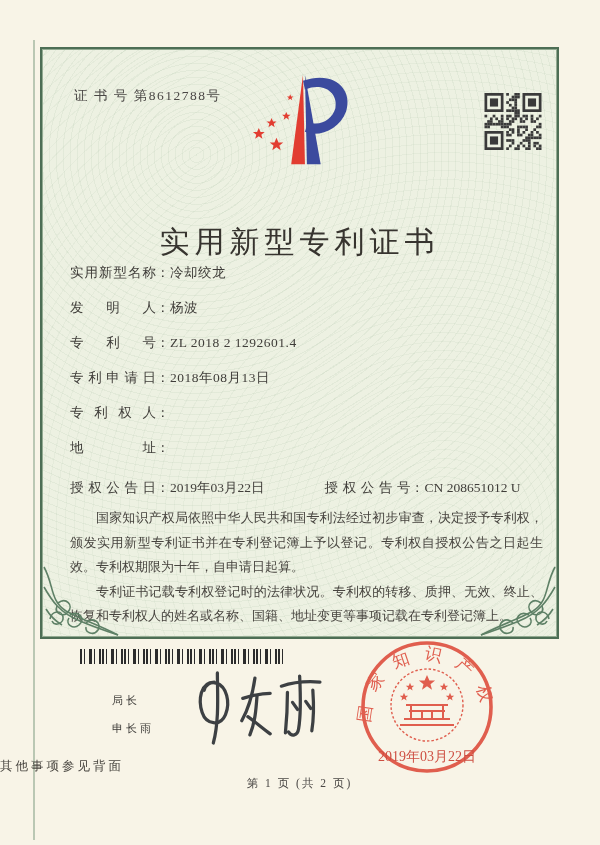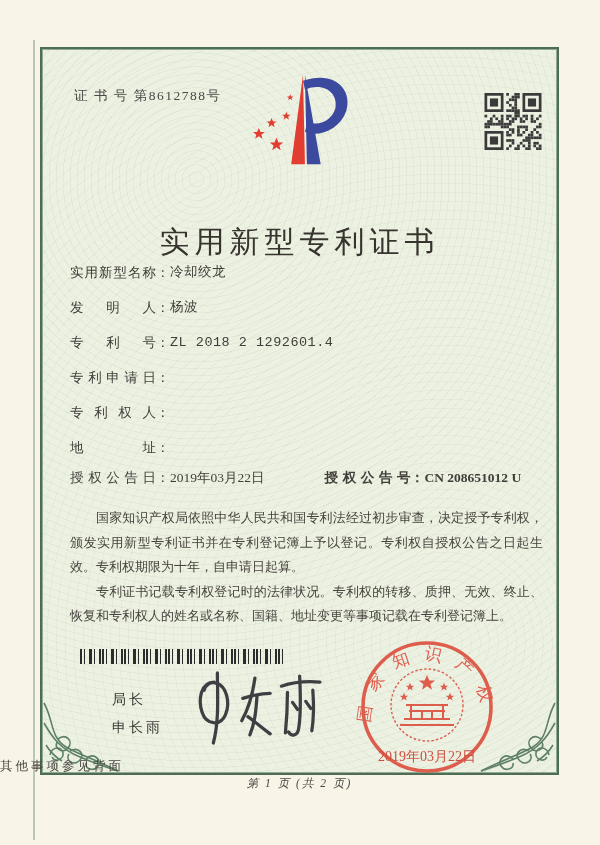--- a/index.html
+++ b/index.html
@@ -6,60 +6,60 @@
   body{
     width:600px;height:845px;position:relative;overflow:hidden;
     background:#f8f4e7;
     font-family:"Liberation Serif","DejaVu Serif",serif;
     color:#3f3e3c;
   }
   .scan-edge{position:absolute;left:33px;top:40px;width:2px;height:800px;
     background:rgba(110,145,115,.45);}
   
   .frame{
-    position:absolute;left:40px;top:47px;width:519px;height:728px;
+    position:absolute;left:40px;top:47px;width:519px;height:592px;
     border:2px solid #4d6e55;
     box-shadow:inset 0 0 0 1px #93ab92;
     background:
       repeating-radial-gradient(circle at 30% 18%, rgba(130,165,130,.10) 0 1px, rgba(0,0,0,0) 1px 7px),
       repeating-radial-gradient(circle at 78% 82%, rgba(130,165,130,.08) 0 1px, rgba(0,0,0,0) 1px 9px),
       #edf1e2;
     box-sizing:border-box;
   }
   .cert-no{position:absolute;left:32px;top:38px;font-size:13.5px;letter-spacing:1.5px;color:#4a4745;}
   .logo{position:absolute;left:206px;top:18px;width:108px;height:112px;}
   .qr{position:absolute;left:441px;top:44px;width:60px;height:57px;}
   .title{position:absolute;left:0;top:132px;width:100%;text-align:center;
     font-size:30px;letter-spacing:5px;color:#37342f;font-weight:500;margin-top:41px;}
   
   .fields{position:absolute;left:28px;top:206px;width:474px;font-size:13.5px;color:#403e3a;}
   .frow{display:flex;align-items:center;line-height:22px;min-height:35px;}
   .flabel{display:inline-block;width:86px;text-align:justify;text-align-last:justify;white-space:nowrap;}
   .fcolon{display:inline-block;width:14px;}
-  .fvalue{flex:1;letter-spacing:.5px;font-family:Liberation Mono, monospace;}
-  .grant-row{display:flex;line-height:22px;margin-top:2px;}
-  .grant-row .pair2{margin-left:60px;display:flex;font-weight:bold;}
+  .fvalue{flex:1;letter-spacing:.5px;}
+  .grant-row{display:flex;line-height:22px;margin-top:12px;}
+  .grant-row .pair2{margin-left:60px;display:flex;}
   
   .body-text{position:absolute;left:28px;top:457px;width:473px;
     font-size:13px;line-height:24.5px;color:#47443f;text-align:justify;}
   .body-text p{margin:0;text-indent:2em;}
   
   .barcode{position:absolute;left:38px;top:600px;width:206px;height:15px;
     background:repeating-linear-gradient(90deg,
       #2c2c2c 0 2px, transparent 2px 4px,
       #2c2c2c 4px 5px, transparent 5px 9px,
       #2c2c2c 9px 12px, transparent 12px 14px,
       #2c2c2c 14px 15px, transparent 15px 19px,
       #2c2c2c 19px 21px, transparent 21px 22px);}
-  .officer{position:absolute;left:70px;top:637px;font-size:14px;letter-spacing:3px;
+  .officer{position:absolute;left:70px;top:637px;font-size:11px;letter-spacing:3px;
     line-height:28px;color:#3c3a37;}
   .signature{position:absolute;left:150px;top:620px;width:132px;height:78px;}
   .seal{position:absolute;left:312px;top:586px;width:146px;height:162px;}
   .page-info{position:absolute;left:0;top:727px;width:100%;text-align:center;
-    font-size:11.5px;letter-spacing:2px;color:#4a4745;font-style:italic;}
+    font-size:11.5px;letter-spacing:2px;color:#4a4745;}
   .corner{position:absolute;bottom:-2px;width:82px;height:82px;}
   .corner.bl{left:-2px;}
   .corner.br{right:-2px;transform:scaleX(-1);}
   .footer-note{position:absolute;left:0;top:758px;width:100%;text-align:left;
     font-size:12.5px;letter-spacing:3px;color:#47443f;}
 </style>
 </head>
 <body>
 
 <div class="scan-edge"></div>
@@ -231,20 +231,21 @@
       <span class="fvalue">杨波</span>
     </div>
     <div class="frow">
       <span class="flabel">专利号</span>
         <span class="fcolon">：</span>
       <span class="fvalue">ZL 2018 2 1292601.4</span>
     </div>
     <div class="frow">
       <span class="flabel">专利申请日</span>
         <span class="fcolon">：</span>
+      <span class="fvalue">2018年08月13日</span>
     </div>
     <div class="frow">
       <span class="flabel">专利权人</span>
         <span class="fcolon">：</span>
     </div>
     <div class="frow">
       <span class="flabel">地址</span>
         <span class="fcolon">：</span>
     </div>
     <div class="grant-row">

